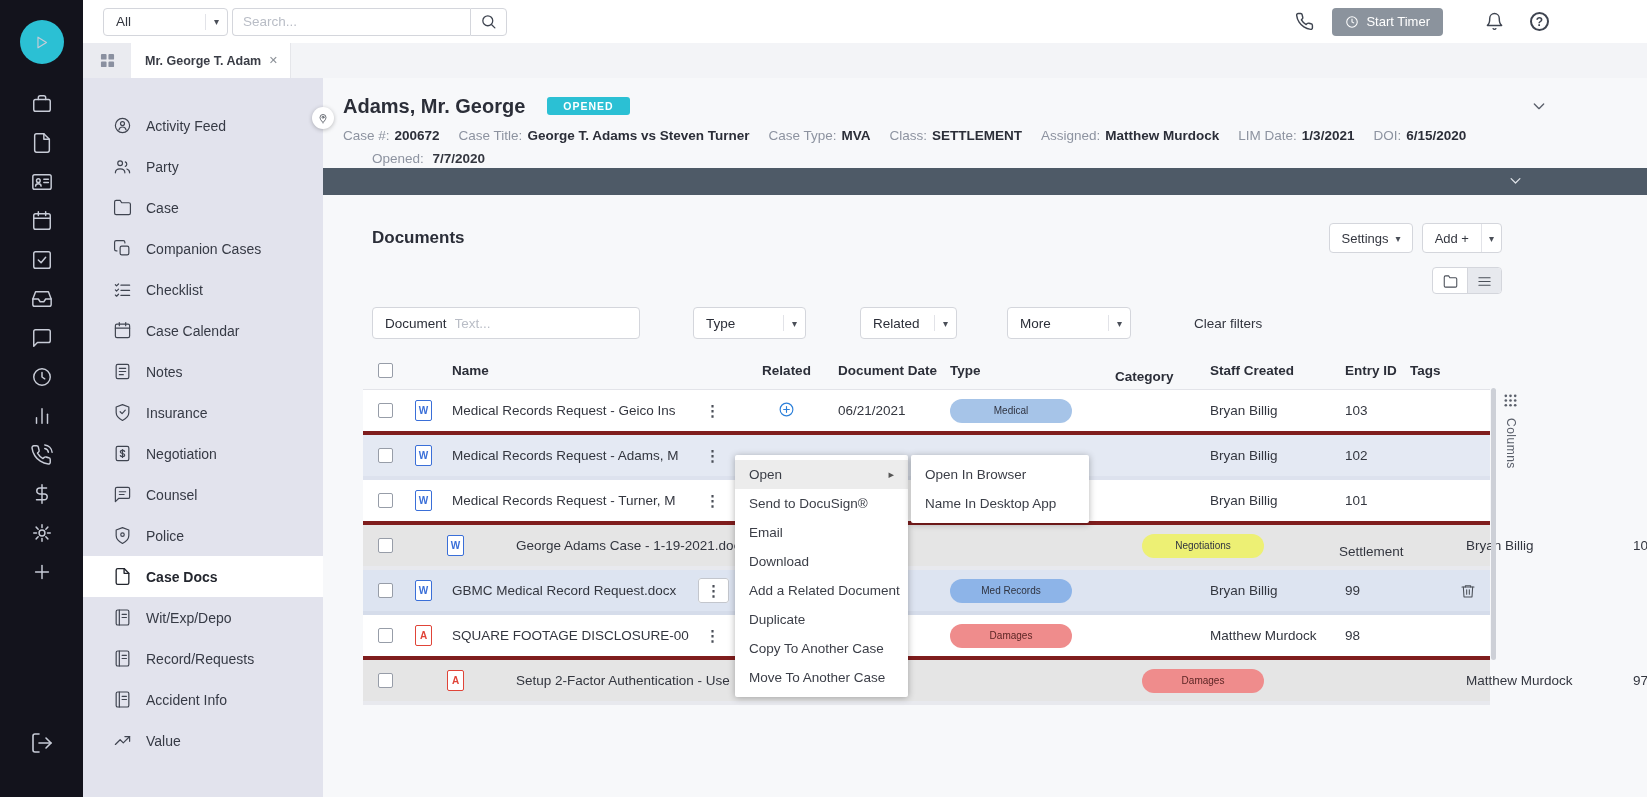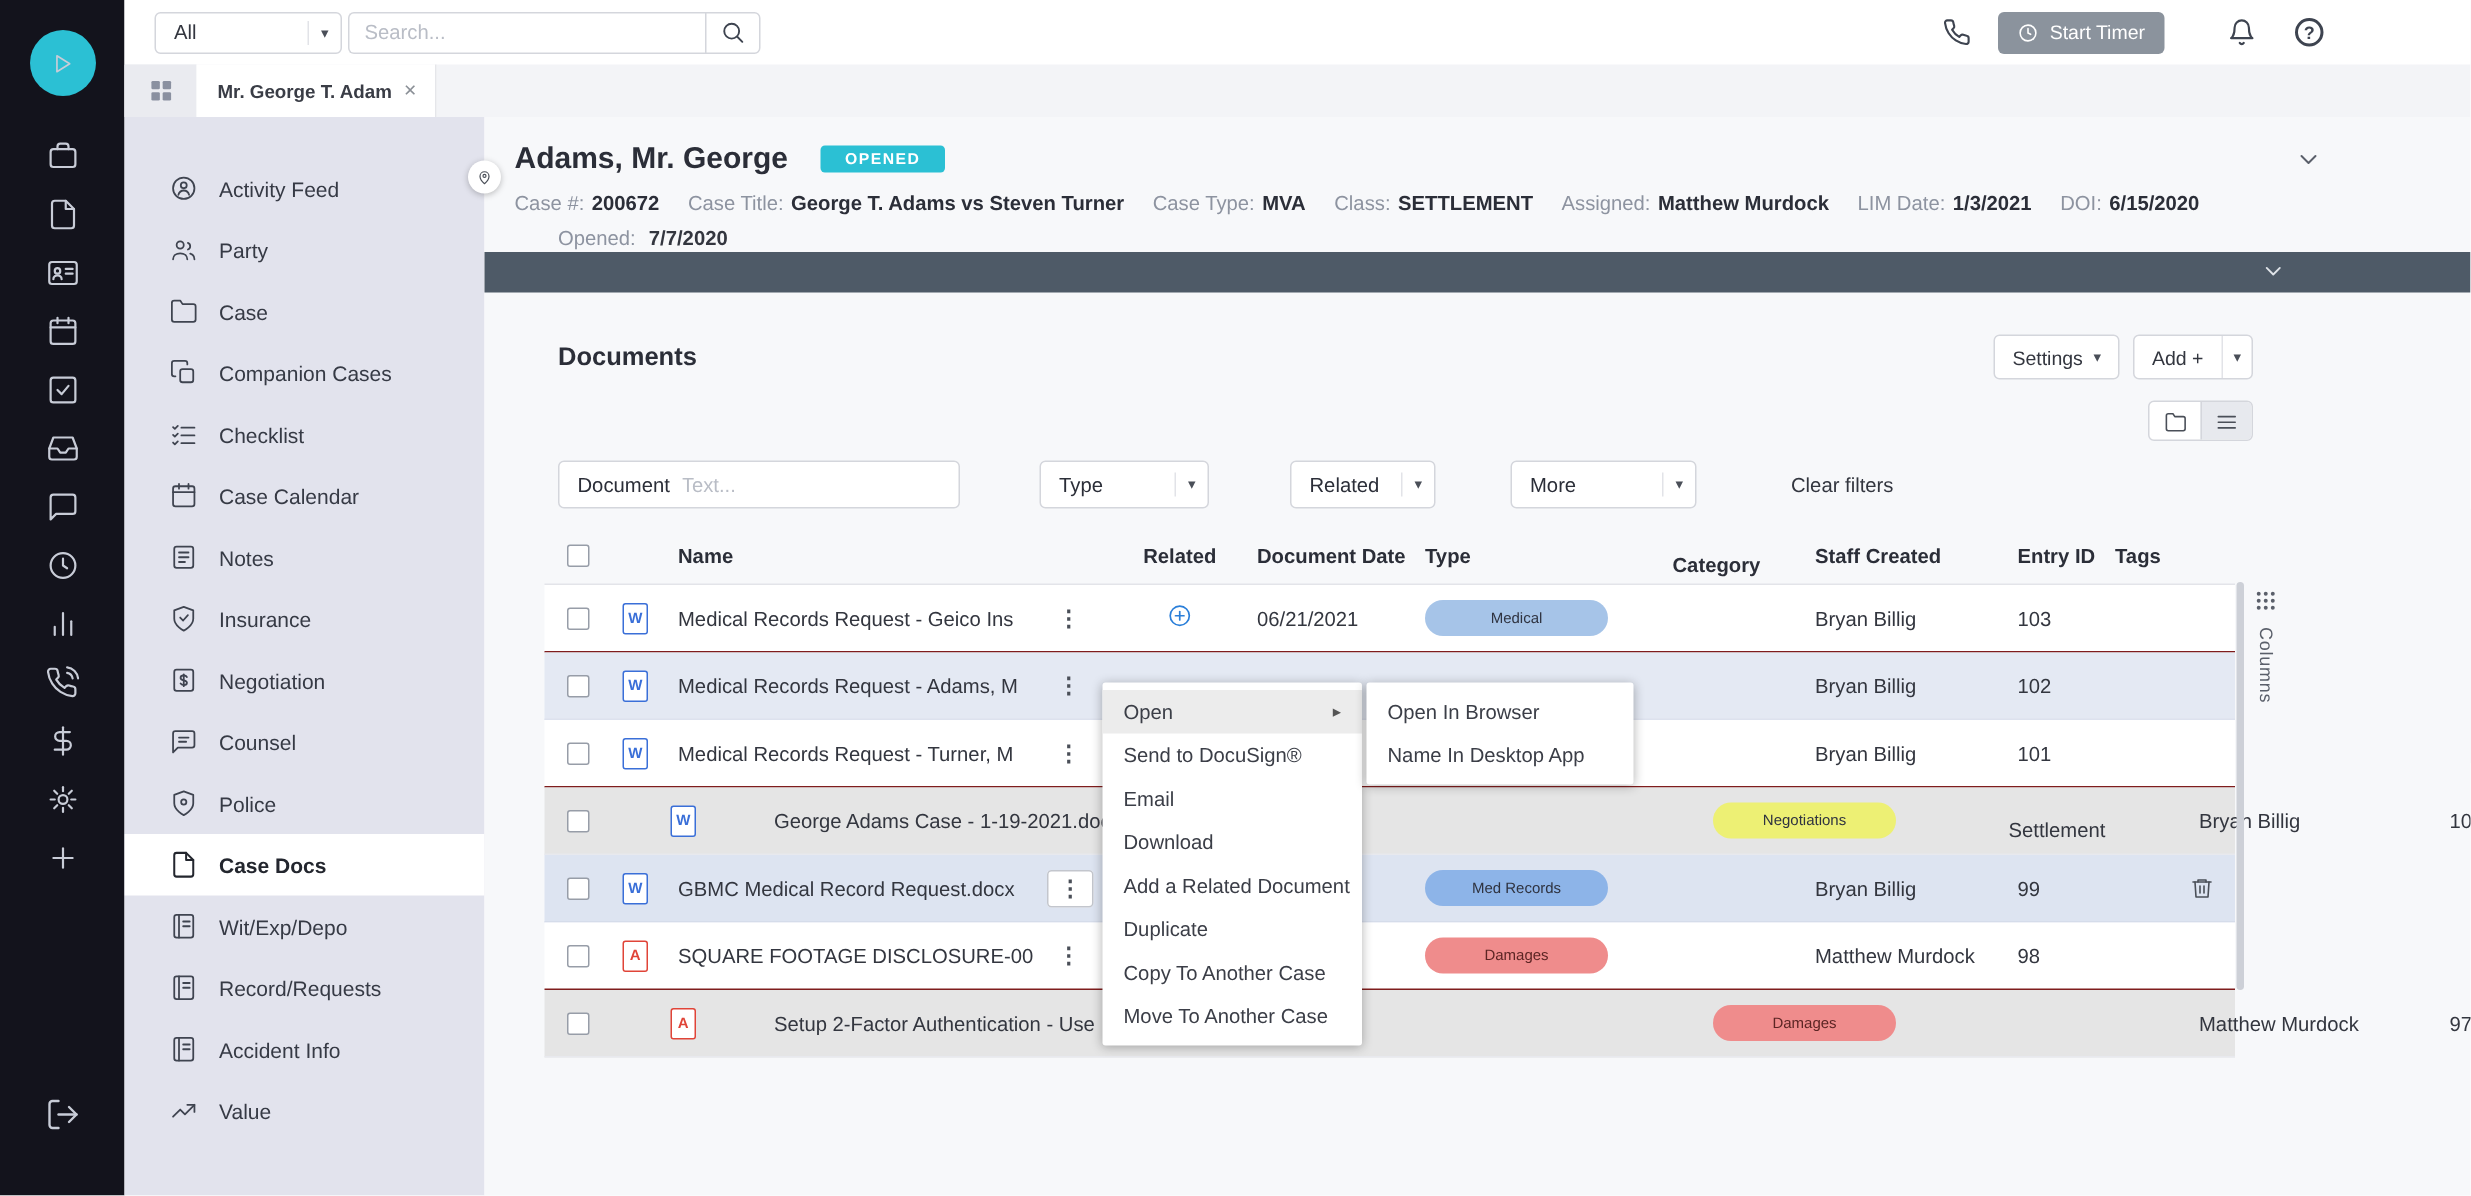--- a/index.html
+++ b/index.html
@@ -100,21 +100,21 @@
   .dd .dd-label { flex:1; }
   .dd.w-type { width:113px; margin-left:15px; }
   .dd.w-related { width:97px; margin-left:16px; }
   .dd.w-more { width:124px; margin-left:12px; }
   .clear-filters { font-size:13.5px; color:#33363f; margin-left:25px; cursor:pointer; }
 
   
   .table { margin:13px 0 0 40px; width:1127px; font-size:13.5px; color:#33363f; }
   .thead, .trow { display:flex; align-items:center; padding-left:15px; }
   .thead { height:38px; font-weight:bold; color:#2b2e38; border-bottom:1px solid #e3e4e9; }
-  .trow { height:45px; border-bottom:1px solid #7f1d1d; background:#fff; }
+  .trow { height:45px; border-bottom:4px solid #7f1d1d; background:#fff; }
   .trow.even { background:#e5e5e5; border-bottom-color:#e8e9ee;gap:32px; }
   .trow.hl { background:#e4e9f3; border-bottom-color:#dde2ee; }
   .trow.hl2 { background:#dde4f1; border-bottom-color:#d5dcea; }
   .cell { flex-shrink:0; }
   .c-check { width:37px; }
   .c-icon  { width:37px; }
   .c-name  { width:246px; white-space:nowrap; overflow:hidden; }
   .c-kebab { width:45px; }
   .c-rel   { width:87px; text-align:center; }
   .c-date  { width:120px; padding-left:8px; }

